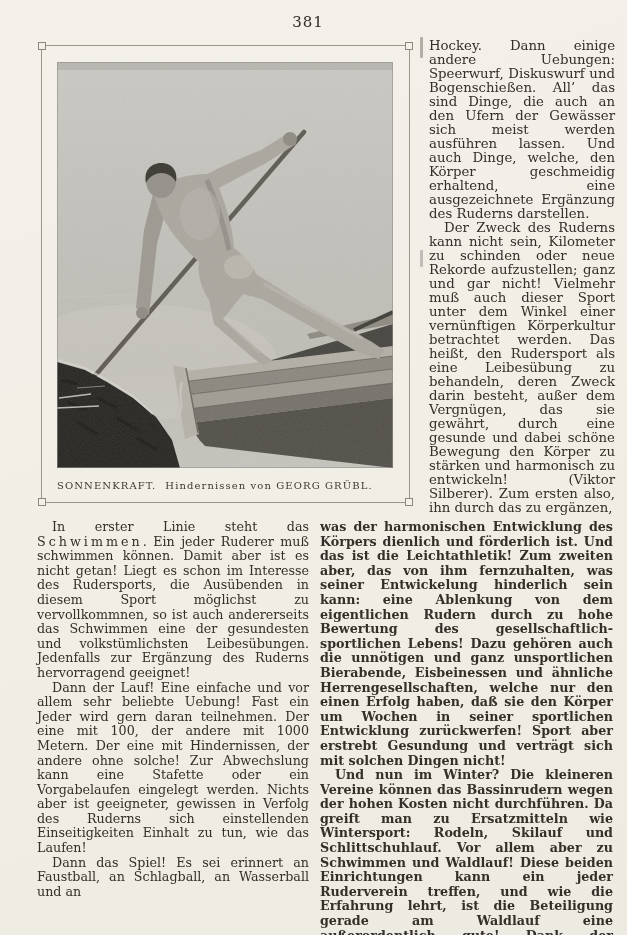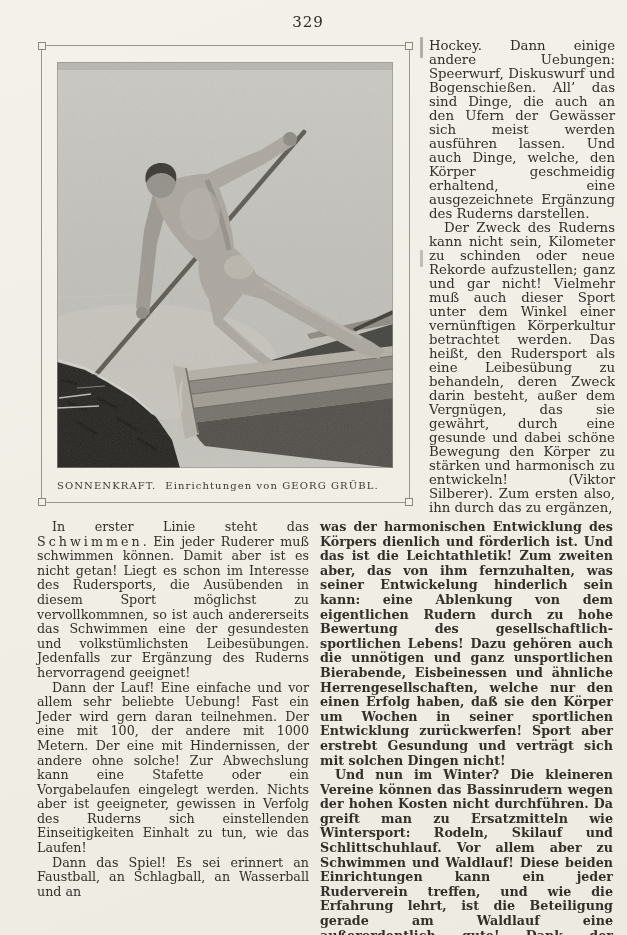--- a/index.html
+++ b/index.html
@@ -40,21 +40,21 @@
   .sperr{letter-spacing:3px;}
   .bleed{position:absolute;width:3px;background:rgba(74,67,58,.38);border-radius:1px;}
   .bleed-1{left:420px;top:37px;height:21px;}
   .bleed-2{left:420px;top:250px;height:17px;opacity:.75;}
 </style>
 </head>
 <body>
 
 <div class="page">
 
-  <div class="page-number">329</div>
+  <div class="page-number">381</div>
 
   <figure class="photo-frame">
     <span class="corner tl"></span>
     <span class="corner tr"></span>
     <span class="corner bl"></span>
     <span class="corner br"></span>
 
     <div class="photo">
       <svg viewBox="0 0 336 406" width="336" height="406" xmlns="http://www.w3.org/2000/svg">
         <defs>
@@ -123,21 +123,21 @@
           <line x1="172" y1="262" x2="203" y2="291" stroke="#c2beb6" stroke-width="3" opacity="0.4"></line>
         </g>
 
         <rect width="336" height="406" filter="url(#grain)" opacity="0.14"></rect>
         <rect width="336" height="8" fill="#9a9892" opacity="0.35"></rect>
         <rect x="0.5" y="0.5" width="335" height="405" fill="none" stroke="#8f8d86" opacity="0.6"></rect>
       </svg>
     </div>
 
     <figcaption class="caption">
-      <span>SONNENKRAFT.</span><span class="credit">Einrichtungen von GEORG GRÜBL.</span>
+      <span>SONNENKRAFT.</span><span class="credit">Hindernissen von GEORG GRÜBL.</span>
     </figcaption>
   </figure>
 
   <div class="col col-right-top">
     <p class="noind">Hockey. Dann einige andere Uebungen: Speerwurf, Diskuswurf und Bogenschießen. All’ das sind Dinge, die auch an den Ufern der Gewässer sich meist werden ausführen lassen. Und auch Dinge, welche, den Körper geschmeidig erhaltend, eine ausgezeichnete Ergänzung des Ruderns darstellen.</p>
     <p>Der Zweck des Ruderns kann nicht sein, Kilometer zu schinden oder neue Rekorde aufzustellen; ganz und gar nicht! Vielmehr muß auch dieser Sport unter dem Winkel einer vernünftigen Körperkultur betrachtet werden. Das heißt, den Rudersport als eine Leibesübung zu behandeln, deren Zweck darin besteht, außer dem Vergnügen, das sie gewährt, durch eine gesunde und dabei schöne Bewegung den Körper zu stärken und harmonisch zu entwickeln! (Viktor Silberer). Zum ersten also, ihn durch das zu ergänzen,</p>
   </div>
 
   <div class="col col-left-bottom">
     <p><span>In erster Linie steht das </span><span class="sperr">Schwimmen</span><span>. Ein jeder Ruderer muß schwimmen können. Damit aber ist es nicht getan! Liegt es schon im Interesse des Rudersports, die Ausübenden in diesem Sport möglichst zu vervollkommnen, so ist auch andererseits das Schwimmen eine der gesundesten und volkstümlichsten Leibesübungen. Jedenfalls zur Ergänzung des Ruderns hervorragend geeignet!</span></p>

